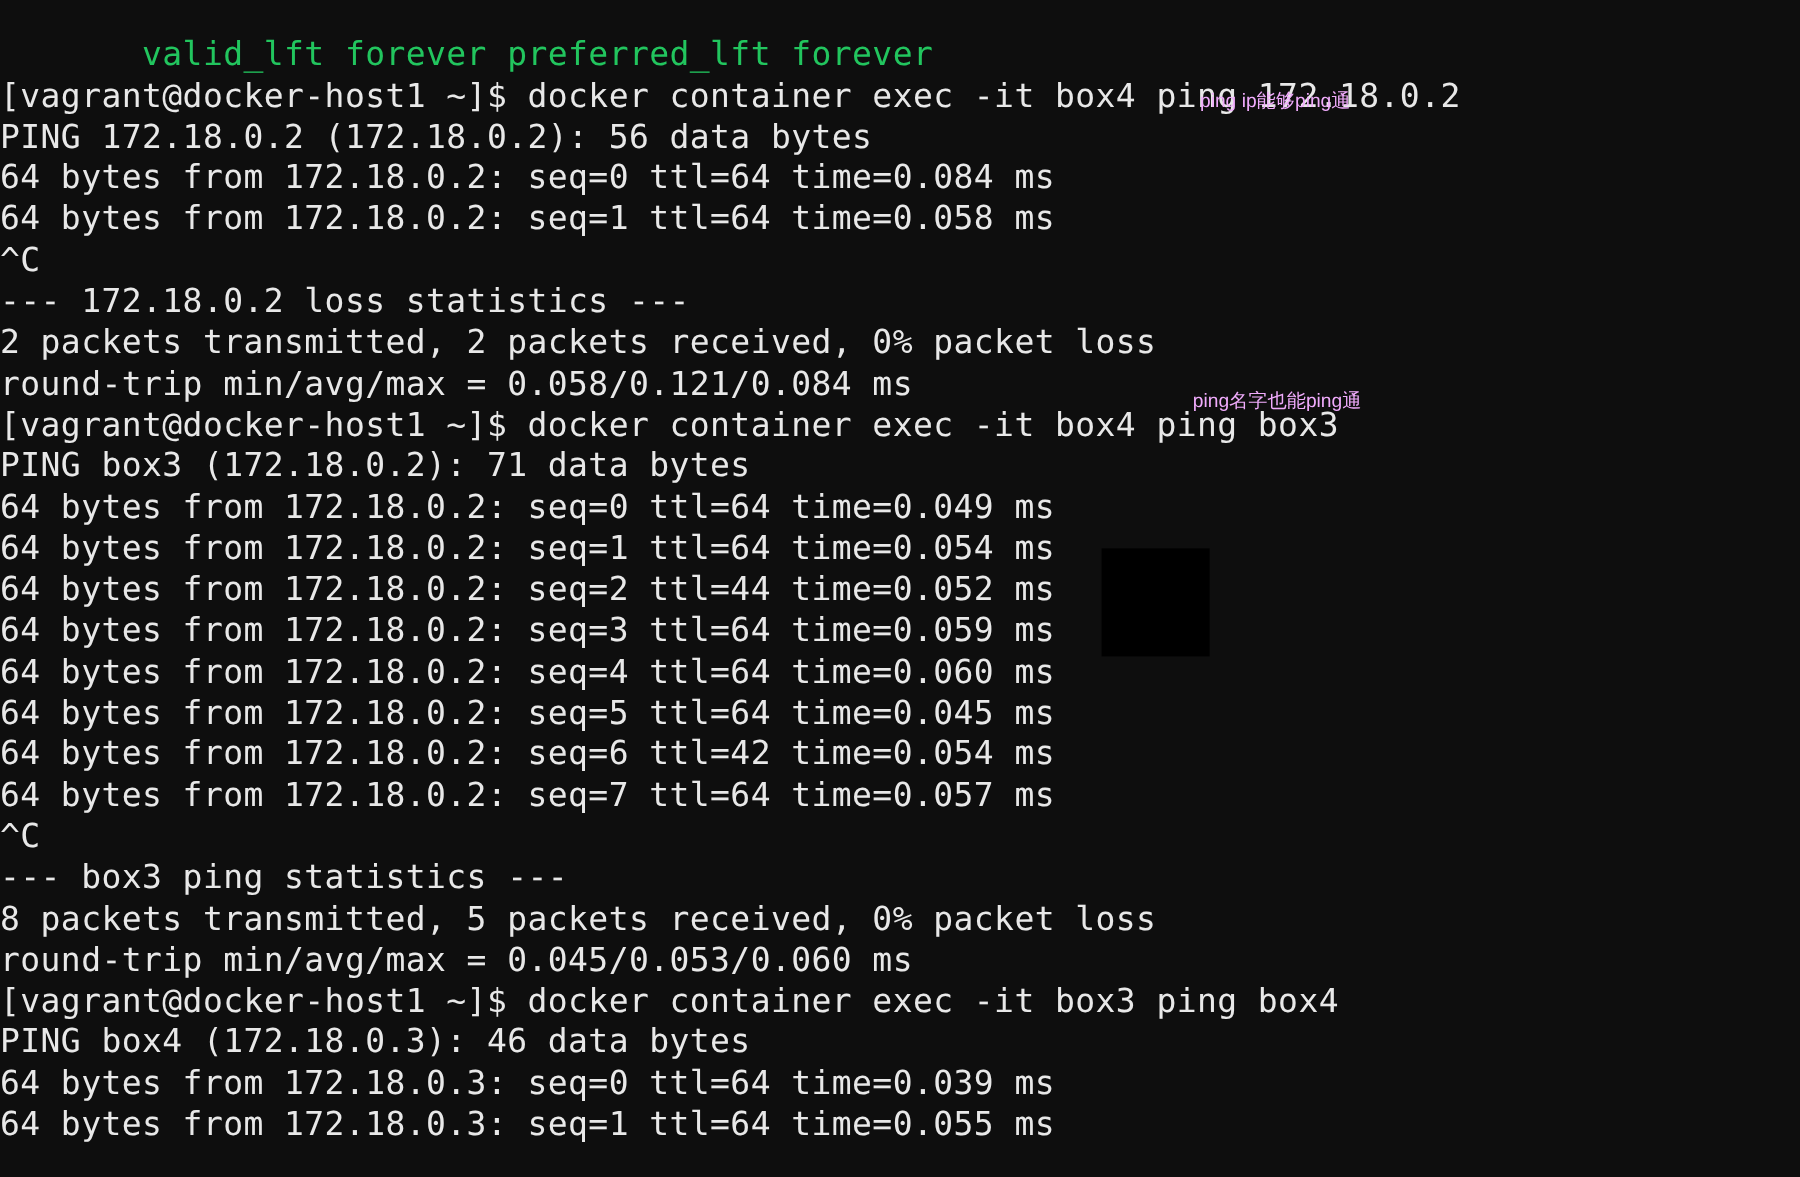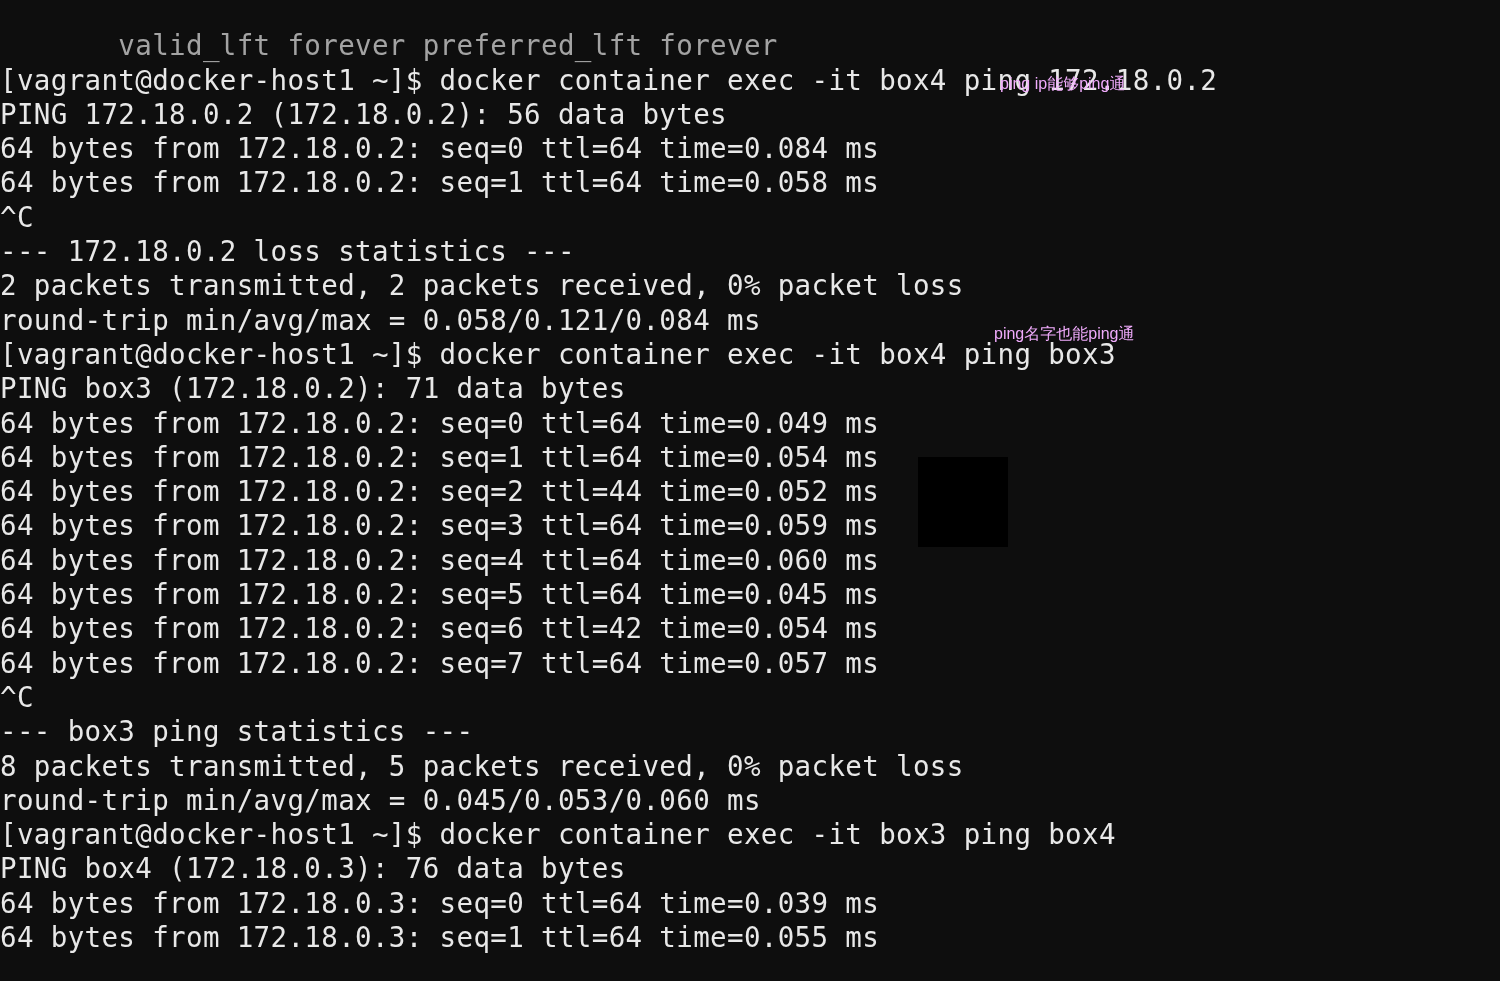--- a/index.html
+++ b/index.html
@@ -23,21 +23,21 @@
     left: 0;
     top: -6px;
     white-space: pre;
     color: #e8e8e8;
     font-size: 27.5px;
     line-height: 34.3px;
     letter-spacing: 0.35px;
     font-weight: 500;
   }
   .lines .partial-top {
-    color: #a3a3a3;
+    color: #22c55e;
   }
   .annotation {
     position: absolute;
     color: #f0abfc;
     font-family: "PingFang SC", "Microsoft YaHei", "Hiragino Sans GB", sans-serif;
     font-size: 16px;
     font-weight: 400;
     white-space: nowrap;
   }
   .black-box {
@@ -68,21 +68,21 @@
 <span>64 bytes from 172.18.0.2: seq=3 ttl=64 time=0.059 ms</span>
 <span>64 bytes from 172.18.0.2: seq=4 ttl=64 time=0.060 ms</span>
 <span>64 bytes from 172.18.0.2: seq=5 ttl=64 time=0.045 ms</span>
 <span>64 bytes from 172.18.0.2: seq=6 ttl=42 time=0.054 ms</span>
 <span>64 bytes from 172.18.0.2: seq=7 ttl=64 time=0.057 ms</span>
 <span>^C</span>
 <span>--- box3 ping statistics ---</span>
 <span>8 packets transmitted, 5 packets received, 0% packet loss</span>
 <span>round-trip min/avg/max = 0.045/0.053/0.060 ms</span>
 <span>[vagrant@docker-host1 ~]$ docker container exec -it box3 ping box4</span>
-<span>PING box4 (172.18.0.3): 76 data bytes</span>
+<span>PING box4 (172.18.0.3): 46 data bytes</span>
 <span>64 bytes from 172.18.0.3: seq=0 ttl=64 time=0.039 ms</span>
 <span>64 bytes from 172.18.0.3: seq=1 ttl=64 time=0.055 ms</span>
 </div>
 
   <div class="annotation" style="left:1000px; top:74px;">ping ip能够ping通</div>
 
   <div class="annotation" style="left:994px; top:324px;">ping名字也能ping通</div>
 
   <div class="black-box" style="left:918px; top:457px; width:90px; height:90px;"></div>
 

